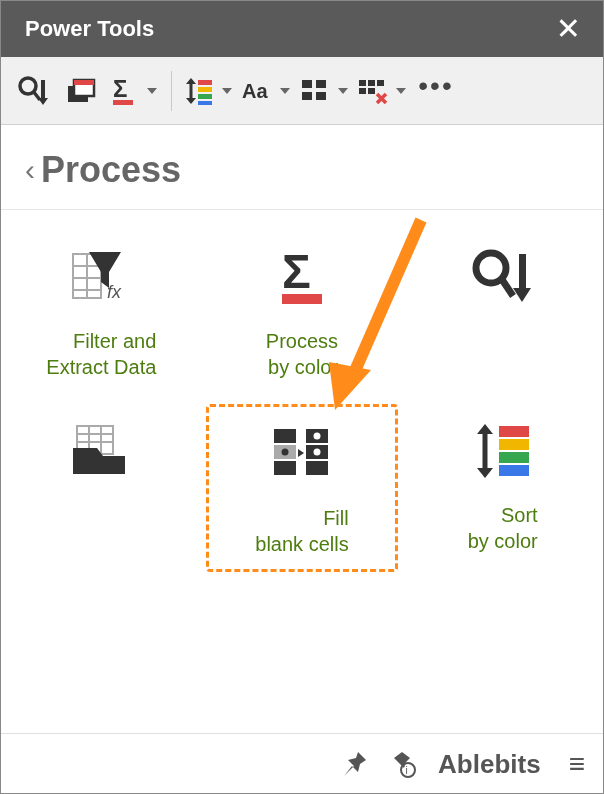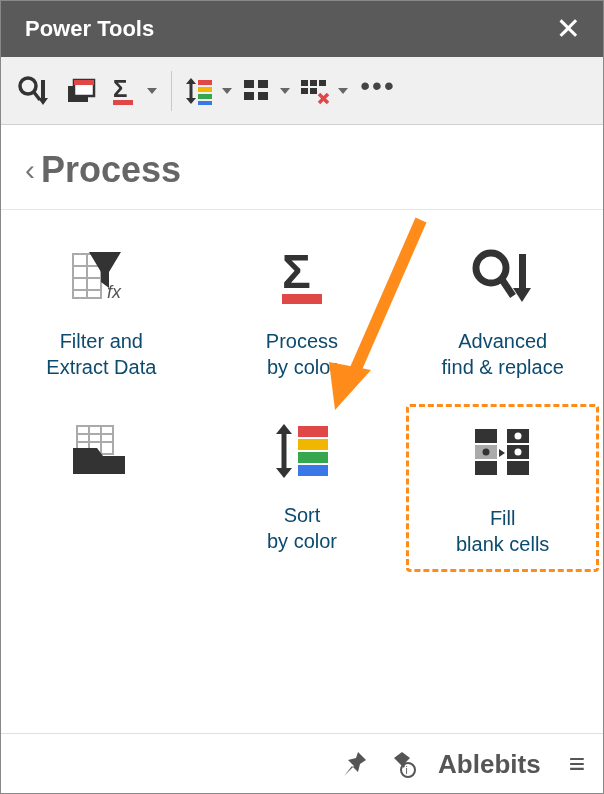--- a/index.html
+++ b/index.html
@@ -100,22 +100,22 @@
     cursor: pointer;
     border-radius: 4px;
     position: relative;
   }
   .tile.highlight {
     border: 3px dashed #ff8c1a;
   }
   .tile-icon { width: 68px; height: 68px; margin-bottom: 16px; }
   .tile-label {
     font-size: 20px;
-    color: #0c4a6e;
-    text-align: center;
+    color: #4d7c0f;
+    text-align: right;
     line-height: 1.3;
     white-space: pre-line;
   }
   
   .arrow {
     position: absolute;
     pointer-events: none;
   }
   
   .footer {
@@ -180,20 +180,26 @@
       <polygon points="9,4 4,10 14,10" fill="#333"></polygon>
       <polygon points="9,30 4,24 14,24" fill="#333"></polygon>
       <rect x="16" y="6" width="14" height="5" fill="#e04848"></rect>
       <rect x="16" y="13" width="14" height="5" fill="#f1b600"></rect>
       <rect x="16" y="20" width="14" height="5" fill="#36a64f"></rect>
       <rect x="16" y="27" width="14" height="4" fill="#3b78e7"></rect>
     </svg>
     <span class="caret"></span>
   </div>
 
+  <div class="tool-btn tool-drop">
+    <svg class="tool-svg" viewBox="0 0 34 34">
+      <text x="2" y="24" font-size="20" font-weight="600" fill="#333">Aa</text>
+    </svg>
+    <span class="caret"></span>
+  </div>
 
   <div class="tool-btn tool-drop">
     <svg class="tool-svg" viewBox="0 0 34 34">
       <rect x="4" y="6" width="10" height="8" fill="#333"></rect>
       <rect x="18" y="6" width="10" height="8" fill="#333"></rect>
       <rect x="4" y="18" width="10" height="8" fill="#333"></rect>
       <rect x="18" y="18" width="10" height="8" fill="#333"></rect>
     </svg>
     <span class="caret"></span>
   </div>
@@ -247,67 +253,65 @@
 by color</div>
     </div>
 
     <div class="tile">
       <svg class="tile-icon" viewBox="0 0 68 68">
         <circle cx="22" cy="24" r="15" fill="none" stroke="#333" stroke-width="7"></circle>
         <line x1="32" y1="34" x2="44" y2="52" stroke="#333" stroke-width="7"></line>
         <rect x="50" y="10" width="7" height="34" fill="#333"></rect>
         <polygon points="44,44 62,44 53,58" fill="#333"></polygon>
       </svg>
-      <div class="tile-label">Advanced
-find &amp; replace</div>
     </div>
 
     <div class="tile">
       <svg class="tile-icon" viewBox="0 0 68 68">
         <rect x="10" y="8" width="36" height="28" fill="#fff" stroke="#aaa" stroke-width="2"></rect>
         <line x1="10" y1="16" x2="46" y2="16" stroke="#aaa" stroke-width="2"></line>
         <line x1="10" y1="24" x2="46" y2="24" stroke="#aaa" stroke-width="2"></line>
         <line x1="22" y1="8" x2="22" y2="36" stroke="#aaa" stroke-width="2"></line>
         <line x1="34" y1="8" x2="34" y2="36" stroke="#aaa" stroke-width="2"></line>
         <path d="M6 30 L6 56 L58 56 L58 38 L36 38 L30 30 Z" fill="#333"></path>
       </svg>
+    </div>
+
+    <div class="tile highlight">
+      <svg class="tile-icon" viewBox="0 0 68 68">
+
+        <rect x="6" y="8" width="22" height="14" fill="#333"></rect>
+        <rect x="6" y="24" width="22" height="14" fill="#aaa"></rect>
+        <circle cx="17" cy="31" r="3.5" fill="#333"></circle>
+        <rect x="6" y="40" width="22" height="14" fill="#333"></rect>
+
+        <polygon points="30,28 30,36 36,32" fill="#333"></polygon>
+
+        <rect x="38" y="8" width="22" height="14" fill="#333"></rect>
+        <circle cx="49" cy="15" r="3.5" fill="#fff"></circle>
+        <rect x="38" y="24" width="22" height="14" fill="#333"></rect>
+        <circle cx="49" cy="31" r="3.5" fill="#fff"></circle>
+        <rect x="38" y="40" width="22" height="14" fill="#333"></rect>
+      </svg>
+      <div class="tile-label">Fill
+blank cells</div>
     </div>
 
     <div class="tile">
       <svg class="tile-icon" viewBox="0 0 68 68">
         <line x1="16" y1="12" x2="16" y2="52" stroke="#333" stroke-width="5"></line>
         <polygon points="16,6 8,16 24,16" fill="#333"></polygon>
         <polygon points="16,60 8,50 24,50" fill="#333"></polygon>
         <rect x="30" y="8" width="30" height="11" fill="#e04848"></rect>
         <rect x="30" y="21" width="30" height="11" fill="#f1b600"></rect>
         <rect x="30" y="34" width="30" height="11" fill="#36a64f"></rect>
         <rect x="30" y="47" width="30" height="11" fill="#3b78e7"></rect>
       </svg>
       <div class="tile-label">Sort
 by color</div>
-    </div>
-
-    <div class="tile highlight">
-      <svg class="tile-icon" viewBox="0 0 68 68">
-
-        <rect x="6" y="8" width="22" height="14" fill="#333"></rect>
-        <rect x="6" y="24" width="22" height="14" fill="#aaa"></rect>
-        <circle cx="17" cy="31" r="3.5" fill="#333"></circle>
-        <rect x="6" y="40" width="22" height="14" fill="#333"></rect>
-
-        <polygon points="30,28 30,36 36,32" fill="#333"></polygon>
-
-        <rect x="38" y="8" width="22" height="14" fill="#333"></rect>
-        <circle cx="49" cy="15" r="3.5" fill="#fff"></circle>
-        <rect x="38" y="24" width="22" height="14" fill="#333"></rect>
-        <circle cx="49" cy="31" r="3.5" fill="#fff"></circle>
-        <rect x="38" y="40" width="22" height="14" fill="#333"></rect>
-      </svg>
-      <div class="tile-label">Fill
-blank cells</div>
     </div>
 
   </div>
 
   <svg class="arrow" style="left:310px; top:0px;" width="140" height="230" viewBox="0 0 140 230">
     <line x1="110" y1="10" x2="40" y2="170" stroke="#ff8c1a" stroke-width="12"></line>
     <polygon points="24,200 60,160 18,152" fill="#ff8c1a"></polygon>
   </svg>
 </div>
 

